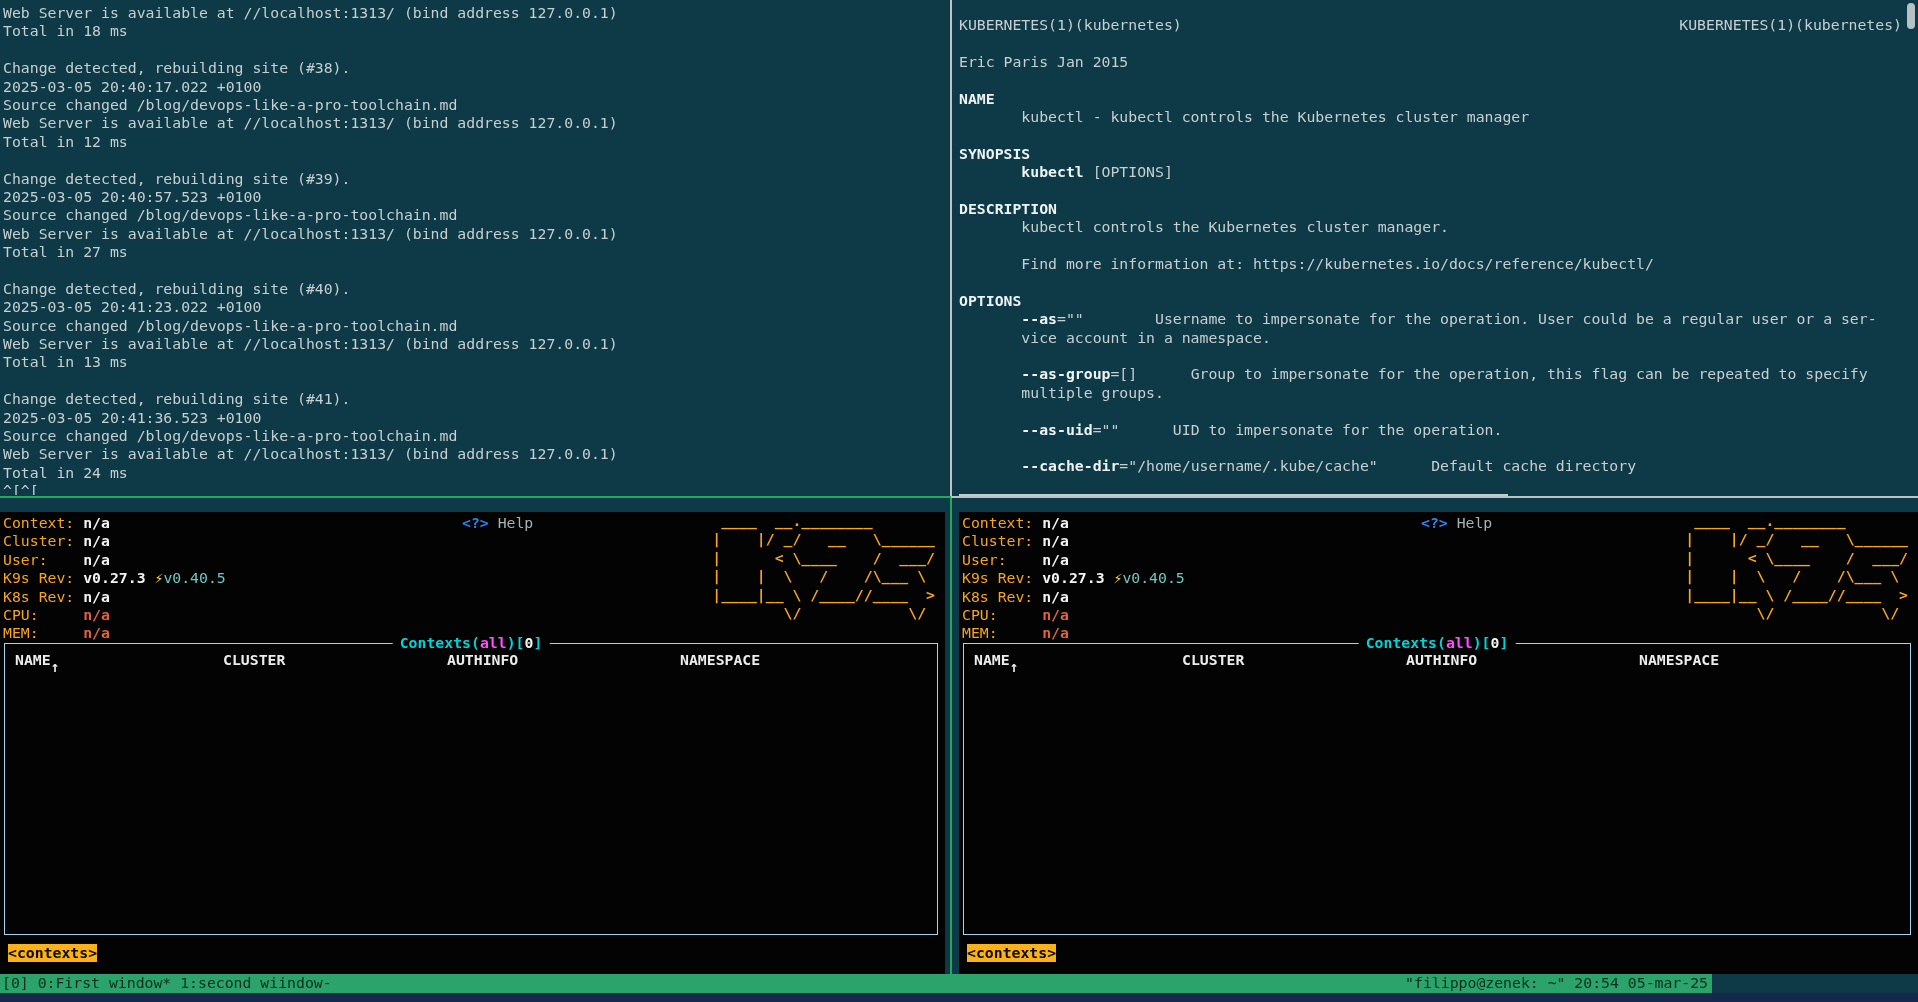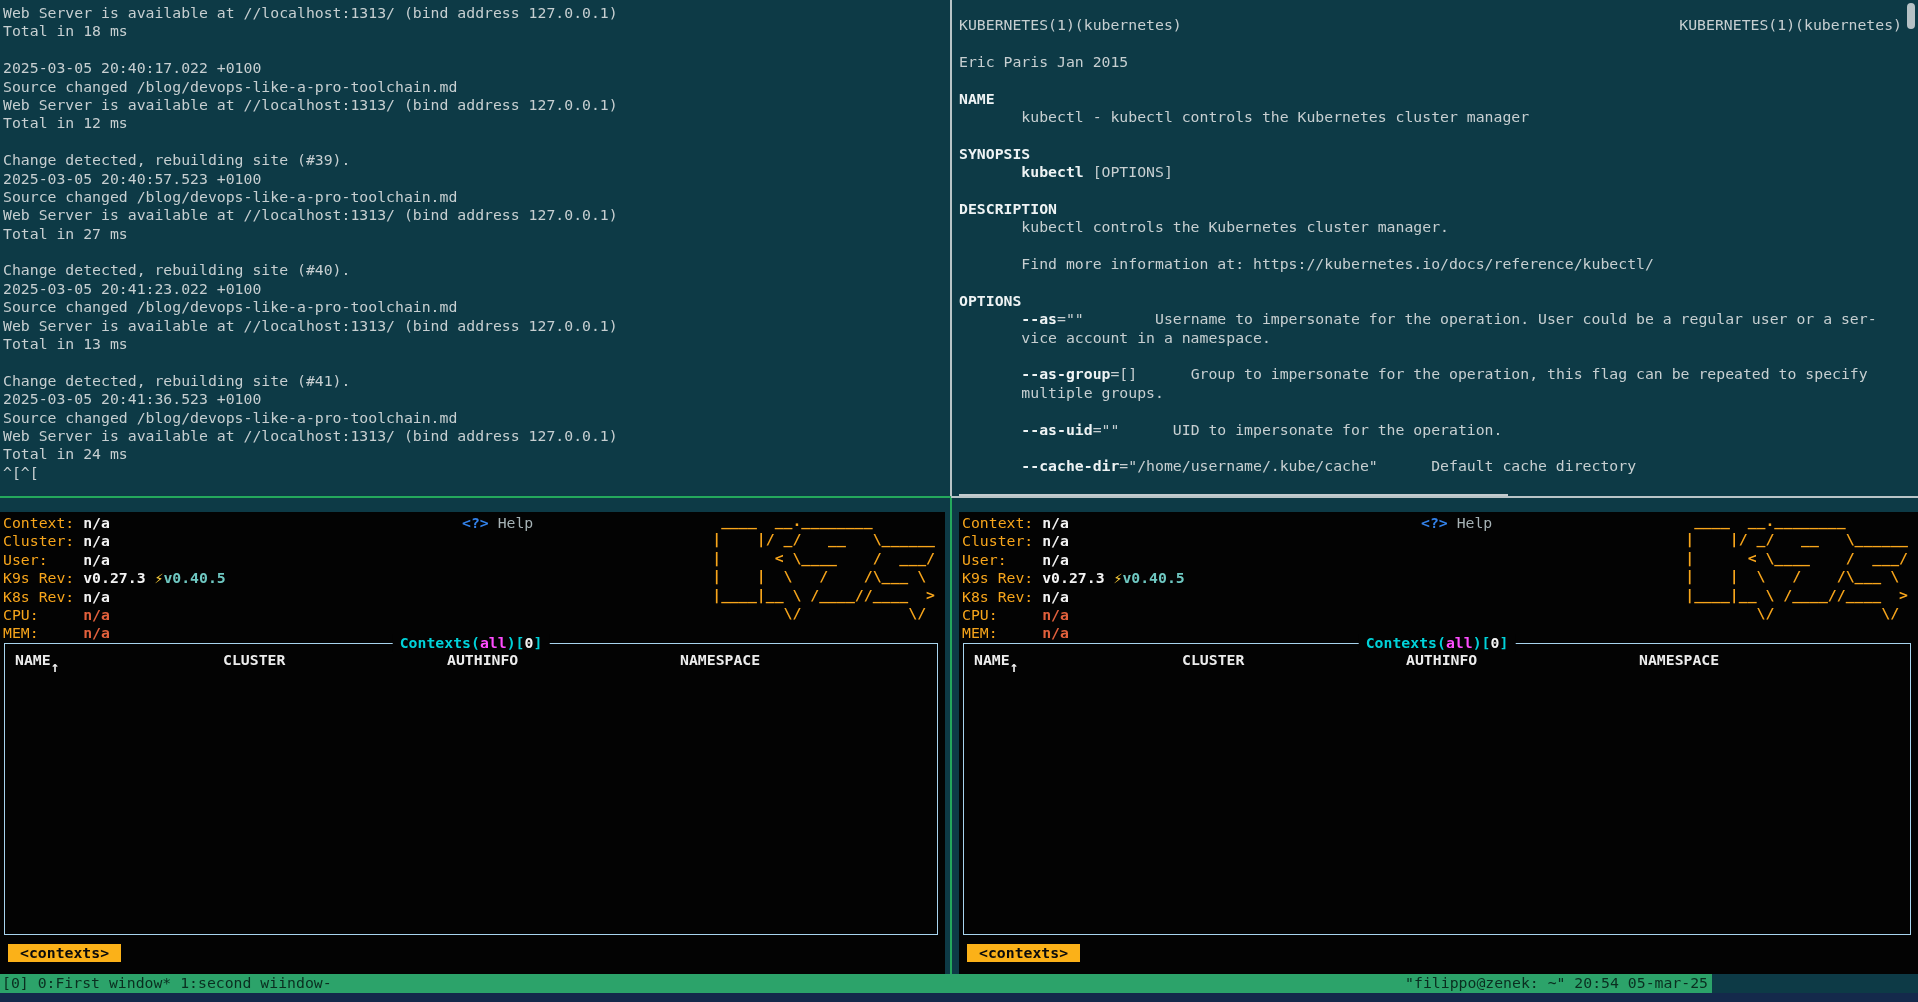--- a/index.html
+++ b/index.html
@@ -21,45 +21,46 @@
   
   .k9s{top:512px;height:462px;background:#030303;overflow:hidden;}
   #k9s-left{left:0;width:945px;}
   #k9s-right{left:959px;width:959px;}
   .k9s-info{position:absolute;left:3px;top:2px;}
   .k9s-row{margin:0;height:18.4px;white-space:pre;}
   .lbl{color:#f7a51b;}
   .val{color:#f3f3f3;font-weight:bold;}
   .val.red{color:#e2603c;}
   .bolt{color:#ffd23e;}
-  .ver{color:#6fc8c2;font-weight:bold;}
+  .ver{color:#6fc8c2;font-weight:normal;}
   .k9s-help{position:absolute;left:462px;top:2px;white-space:pre;}
   .hkey{color:#3381e8;font-weight:bold;}
   .hlbl{color:#a6b2b5;}
   .k9s-logo{position:absolute;right:10px;top:0;margin:0;color:#f7a51b;font-weight:bold;white-space:pre;line-height:18.4px;}
   .k9s-table{position:absolute;left:4px;right:7px;top:131px;height:290px;border:1px solid #a8d4ee;}
   .k9s-title{position:absolute;top:-10px;left:50%;transform:translateX(-50%);background:#030303;padding:0 7px;font-weight:bold;white-space:pre;}
   .cy{color:#00d2d9;} .mg{color:#ff4dff;} .wh{color:#f3f3f3;}
   .k9s-cols span{position:absolute;top:7px;color:#ececec;font-weight:bold;white-space:pre;}
   .sort-arrow{color:#00d2d9;}
-  .k9s-crumb{position:absolute;left:8px;top:432px;height:18px;background:#fbb118;color:#0b0b0b;font-weight:bold;padding:0 12px;white-space:pre;}
+  .k9s-crumb{position:absolute;left:8px;top:432px;height:18px;background:#fbb118;color:#0b0b0b;font-weight:bold;padding:0 0;white-space:pre;}
   
   #tmux-status{left:0;top:974px;width:1712px;height:19px;background:#2ca36a;color:#0a2e20;}
   #tmux-status .sl{position:absolute;left:2px;white-space:pre;}
   #tmux-status .sr{position:absolute;right:4px;white-space:pre;}
   #bottom-strip{left:0;top:993px;width:1918px;height:9px;background:#14294b;}
   #scroll-thumb{left:1907px;top:3px;width:8px;height:26px;background:#b6c1c5;border-radius:4px;}
 </style>
 </head>
 <body>
 
 <div id="hugo-pane" class="abs">
     <div class="tline">Web Server is available at //localhost:1313/ (bind address 127.0.0.1)</div>
     <div class="tline">Total in 18 ms</div>
     <div class="tline"> </div>
+    <div class="tline">Change detected, rebuilding site (#38).</div>
     <div class="tline">2025-03-05 20:40:17.022 +0100</div>
     <div class="tline">Source changed /blog/devops-like-a-pro-toolchain.md</div>
     <div class="tline">Web Server is available at //localhost:1313/ (bind address 127.0.0.1)</div>
     <div class="tline">Total in 12 ms</div>
     <div class="tline"> </div>
     <div class="tline">Change detected, rebuilding site (#39).</div>
     <div class="tline">2025-03-05 20:40:57.523 +0100</div>
     <div class="tline">Source changed /blog/devops-like-a-pro-toolchain.md</div>
     <div class="tline">Web Server is available at //localhost:1313/ (bind address 127.0.0.1)</div>
     <div class="tline">Total in 27 ms</div>

